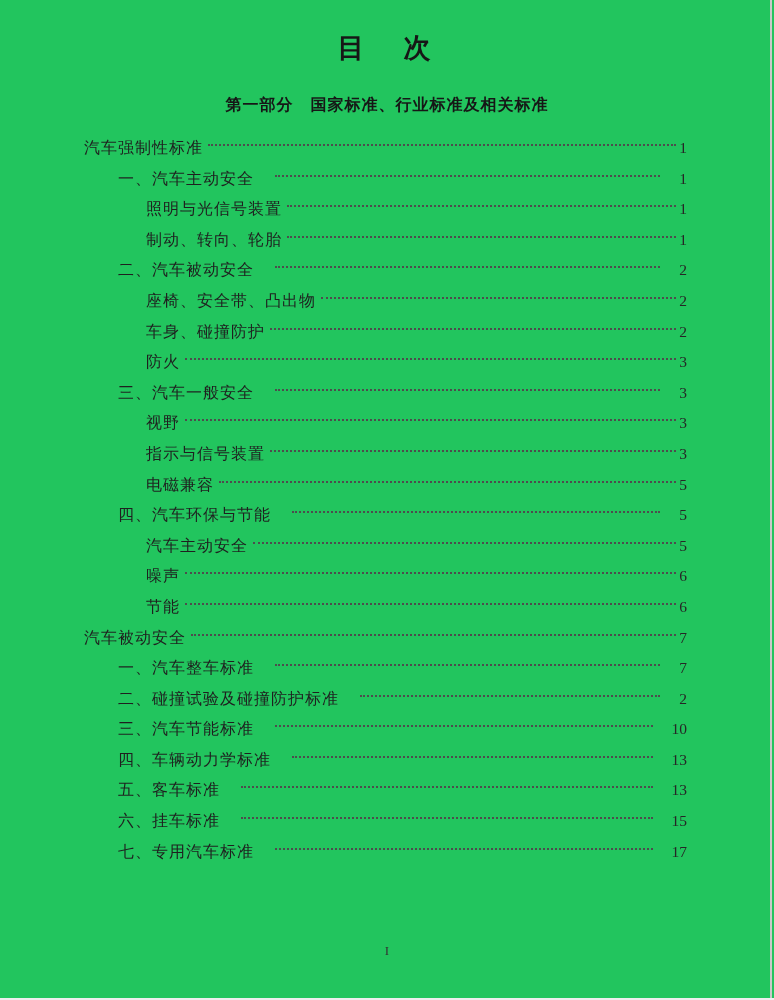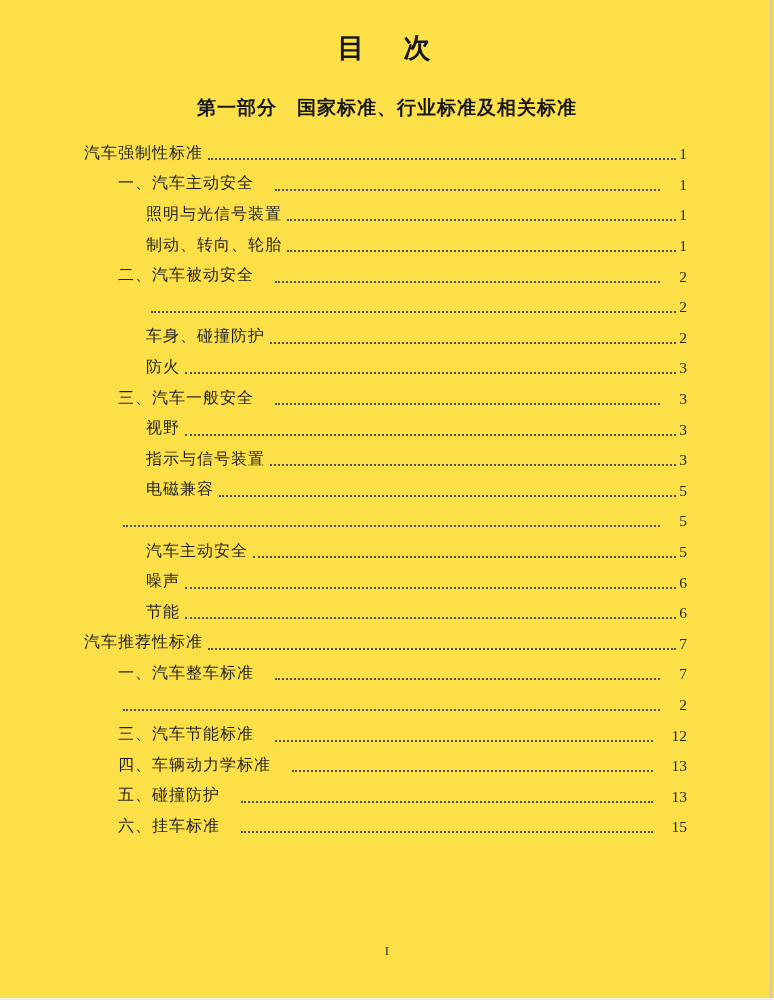--- a/index.html
+++ b/index.html
@@ -4,21 +4,21 @@
 <style>
   html, body {
     margin: 0;
     padding: 0;
     background: #ffffff;
   }
   .page {
     position: relative;
     width: 774px;
     height: 1000px;
-    background: #fde047;
+    background: #22c55e;
     overflow: hidden;
     font-family: "Liberation Serif", "DejaVu Serif", serif;
     color: #1f1f1f;
   }
   .doc-title {
     position: absolute;
     top: 30px;
     left: 0;
     width: 100%;
     margin: 0;
@@ -28,34 +28,33 @@
     letter-spacing: 6px;
     color: #161616;
   }
   .part-heading {
     position: absolute;
     top: 95px;
     left: 0;
     width: 100%;
     margin: 0;
     text-align: center;
-    font-size: 19px;
+    font-size: 16px;
     font-weight: bold;
     letter-spacing: 1px;
     color: #161616;
   }
   .toc {
     position: absolute;
     top: 138px;
     left: 84px;
     right: 87px;
   }
   .toc-row {
     display: flex;
-    align-items: center;
     height: 30.6px;
     font-size: 16px;
   }
   .toc-row.lvl1 { padding-left: 34px; gap: 16px; }
   .toc-row.lvl2 { padding-left: 62px; font-family: Liberation Serif, serif; }
   .toc-label {
     white-space: nowrap;
     letter-spacing: 1px;
   }
   .toc-leader {
@@ -131,20 +130,21 @@
     <span class="toc-page">1</span>
   </div>
 
   <div class="toc-row lvl1">
     <span class="toc-label">二、汽车被动安全</span>
     <span class="toc-leader"></span>
     <span class="toc-page">2</span>
   </div>
 
   <div class="toc-row lvl2">
+    <span class="toc-label">座椅、安全带、凸出物</span>
     <span class="toc-leader"></span>
     <span class="toc-page">2</span>
   </div>
 
   <div class="toc-row lvl2">
     <span class="toc-label">车身、碰撞防护</span>
     <span class="toc-leader"></span>
     <span class="toc-page">2</span>
   </div>
 
@@ -173,20 +173,21 @@
   </div>
 
 
   <div class="toc-row lvl2">
     <span class="toc-label">电磁兼容</span>
     <span class="toc-leader"></span>
     <span class="toc-page">5</span>
   </div>
 
   <div class="toc-row lvl1">
+    <span class="toc-label">四、汽车环保与节能</span>
     <span class="toc-leader"></span>
     <span class="toc-page">5</span>
   </div>
 
   <div class="toc-row lvl2">
     <span class="toc-label">汽车主动安全</span>
     <span class="toc-leader"></span>
     <span class="toc-page">5</span>
   </div>
 
@@ -196,60 +197,66 @@
     <span class="toc-page">6</span>
   </div>
 
   <div class="toc-row lvl2">
     <span class="toc-label">节能</span>
     <span class="toc-leader"></span>
     <span class="toc-page">6</span>
   </div>
 
   <div class="toc-row lvl0">
-    <span class="toc-label">汽车推荐性标准</span>
+    <span class="toc-label">汽车被动安全</span>
     <span class="toc-leader"></span>
     <span class="toc-page">7</span>
   </div>
 
   <div class="toc-row lvl1">
     <span class="toc-label">一、汽车整车标准</span>
     <span class="toc-leader"></span>
     <span class="toc-page">7</span>
   </div>
 
   <div class="toc-row lvl1">
+    <span class="toc-label">二、碰撞试验及碰撞防护标准</span>
     <span class="toc-leader"></span>
     <span class="toc-page">2</span>
   </div>
 
   <div class="toc-row lvl1">
     <span class="toc-label">三、汽车节能标准</span>
     <span class="toc-leader"></span>
-    <span class="toc-page">12</span>
+    <span class="toc-page">10</span>
   </div>
 
   <div class="toc-row lvl1">
     <span class="toc-label">四、车辆动力学标准</span>
     <span class="toc-leader"></span>
     <span class="toc-page">13</span>
   </div>
 
   <div class="toc-row lvl1">
-    <span class="toc-label">五、碰撞防护</span>
+    <span class="toc-label">五、客车标准</span>
     <span class="toc-leader"></span>
     <span class="toc-page">13</span>
   </div>
 
   <div class="toc-row lvl1">
     <span class="toc-label">六、挂车标准</span>
     <span class="toc-leader"></span>
     <span class="toc-page">15</span>
   </div>
 
+  <div class="toc-row lvl1">
+    <span class="toc-label">七、专用汽车标准</span>
+    <span class="toc-leader"></span>
+    <span class="toc-page">17</span>
+  </div>
 
 </div>
 
   <div class="footer-page-number">I</div>
 
   <div class="scan-edge-right"></div>
   <div class="scan-edge-bottom"></div>
 </div>
 
 </body></html>

